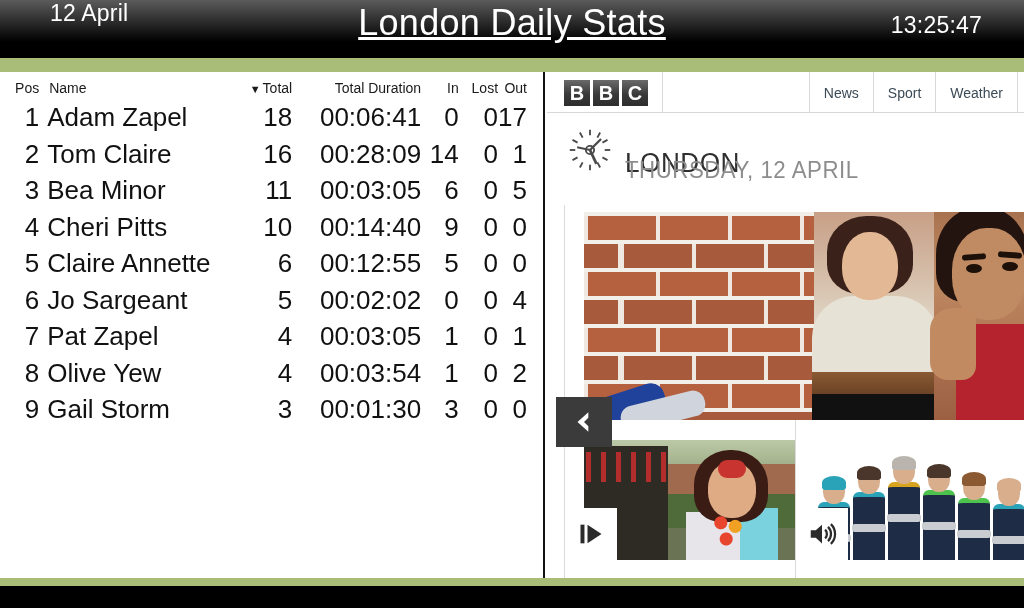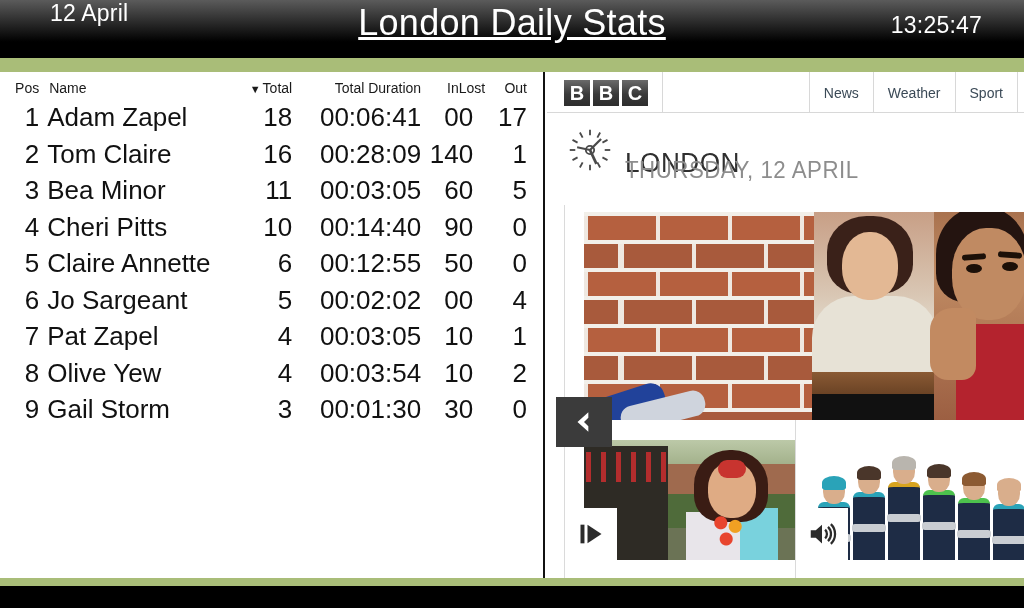--- a/index.html
+++ b/index.html
@@ -48,21 +48,21 @@
   table.stats td {
     font-size: 26px; color: #111111; padding: 4px 0 5px 0;
     line-height: 1.06; white-space: nowrap;
   }
   
   .c-pos   { width: 40px;  text-align: right; }
   .c-name  { width: 185px; text-align: left; padding-left: 8px !important; }
   .c-total { width: 70px;  text-align: right; }
   .c-dur   { width: 130px; text-align: right; padding-left: 8px !important; }
   .c-in    { width: 38px;  text-align: right; }
-  .c-lost  { width: 40px;  text-align: left; }
+  .c-lost  { width: 40px;  text-align: right; }
   .c-out   { width: 40px;  text-align: right; padding-right: 16px !important; }
 
   th.c-name { padding-left: 10px !important; }
   th.c-dur  { text-align: right; padding-right: 0 !important; }
 
   td.c-pos  { color: #8b1a17; }
   td.c-in   { color: #7a8f2b; }
   td.c-lost { color: #f20000; }
   td.c-out  { color: #4da3dd; }
   .sortcaret { font-size: 11px; color: #1a1a1a; margin-right: 2px; }
@@ -381,22 +381,22 @@
 
     <div class="bbc-header">
       <div class="bbc-logo">
         <span>B</span>
         <span>B</span>
         <span>C</span>
       </div>
       <div class="bbc-logo-rule"></div>
       <div class="bbc-nav">
         <a href="#">News</a>
+        <a href="#">Sport</a>
         <a href="#">Weather</a>
-        <a href="#">Sport</a>
       </div>
     </div>
 
     <div class="loc-block">
       <svg class="loc-clock" viewBox="0 0 100 100">
         <g stroke="#4a4a4a" stroke-width="4">
           <line x1="50" y1="6" x2="50" y2="18"></line>
           <line x1="72" y1="12" x2="66" y2="23"></line>
           <line x1="88" y1="28" x2="77" y2="34"></line>
           <line x1="94" y1="50" x2="82" y2="50"></line>

